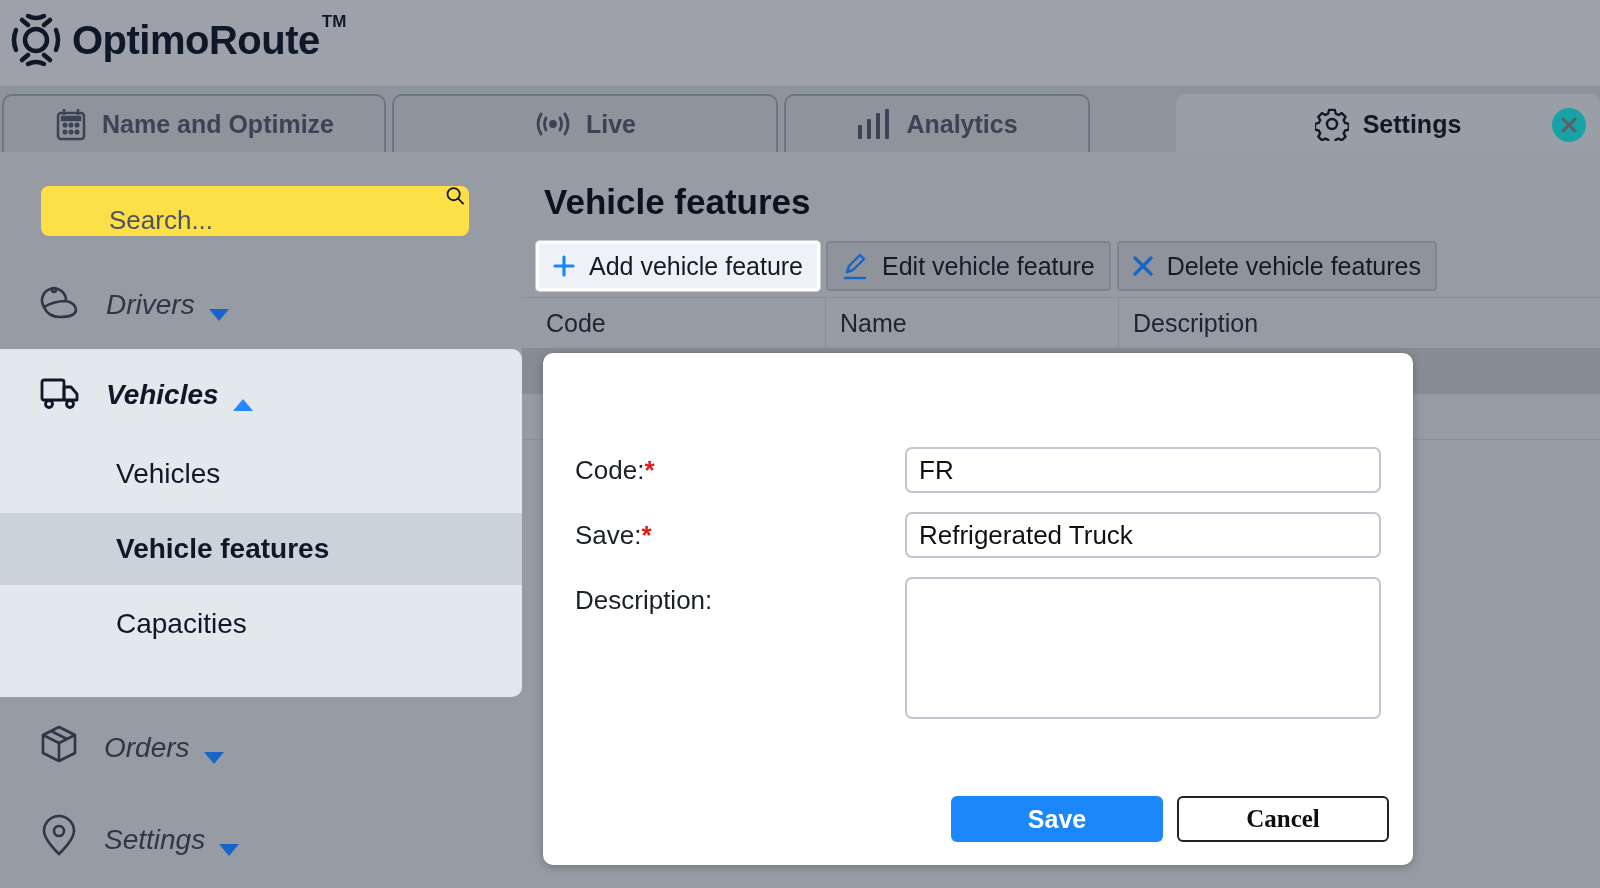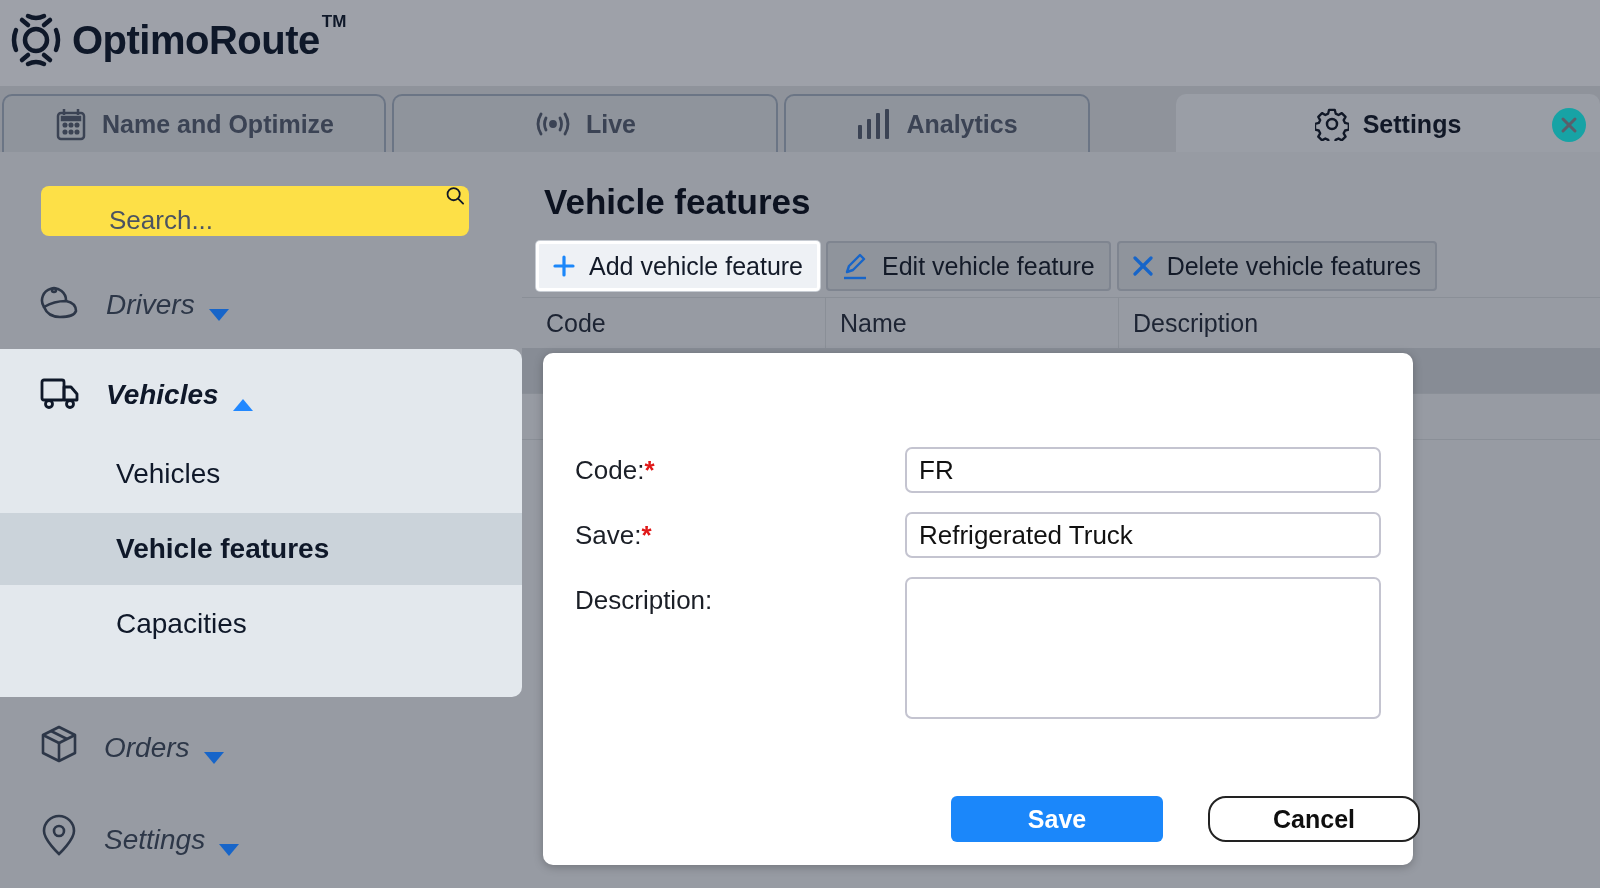--- a/index.html
+++ b/index.html
@@ -46,21 +46,21 @@
   .grid-row { position: absolute; left: 0; width: 1078px; height: 46px; border-bottom: 1px solid #8a8f97; }
   .grid-row.sel { background: #878c95; }
 
   
   .modal { position: absolute; left: 543px; top: 353px; width: 870px; height: 512px; background: #ffffff; border-radius: 10px; box-shadow: 0 2px 10px rgba(0,0,0,0.25); }
   .field-label { position: absolute; left: 32px; font-size: 26px; color: #1b1f27; }
   .req { color: #e01818; font-weight: 700; }
   .field-input { position: absolute; left: 362px; width: 476px; border: 2px solid #c4c4d0; border-radius: 7px; background: #fff; font-family: "Liberation Sans", sans-serif; font-size: 26px; color: #111; padding: 0 12px; outline: none; }
   textarea.field-input { resize: none; padding-top: 10px; }
   .btn-save { position: absolute; left: 408px; top: 443px; width: 212px; height: 46px; background: #1b87fa; color: #fff; border: none; border-radius: 6px; font-family: "Liberation Sans", sans-serif; font-size: 25px; font-weight: 700; }
-  .btn-cancel { position: absolute; left: 665px; top: 443px; width: 212px; height: 46px; background: #fff; color: #0f0f0f; border: 2px solid #222; border-radius: 18px; font-family: Liberation Sans, sans-serif; font-size: 25px; font-weight: 700; }
+  .btn-cancel { position: absolute; left: 634px; top: 443px; width: 212px; height: 46px; background: #fff; color: #0f0f0f; border: 2px solid #222; border-radius: 6px; font-family: Liberation Serif, serif; font-size: 25px; font-weight: 700; }
 </style>
 </head>
 <body>
 
 <div class="header">
   <div class="logo">
     <svg class="logo-icon" viewBox="0 0 56 56" fill="none" stroke="#0f1829" stroke-width="4.5" stroke-linecap="round">
       <circle cx="28" cy="28" r="11"></circle>
       <path d="M14 8 L20 13 M42 8 L36 13 M14 48 L20 43 M42 48 L36 43"></path>
       <path d="M8 18 Q4 28 8 38 M48 18 Q52 28 48 38"></path>

